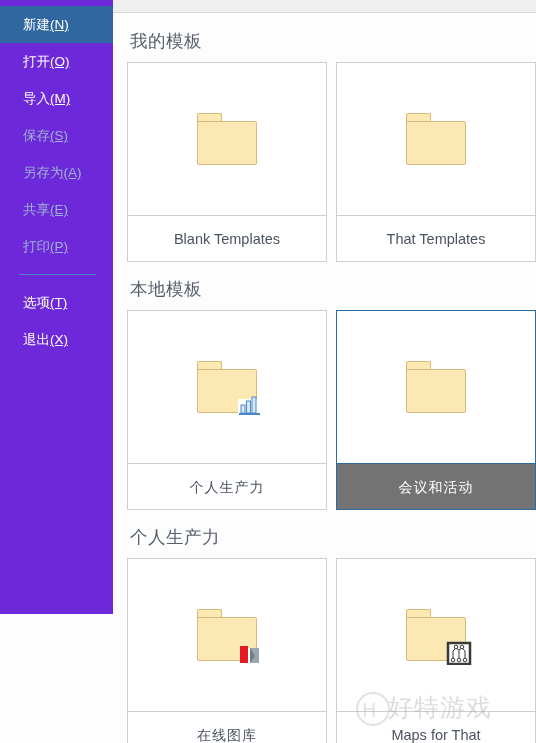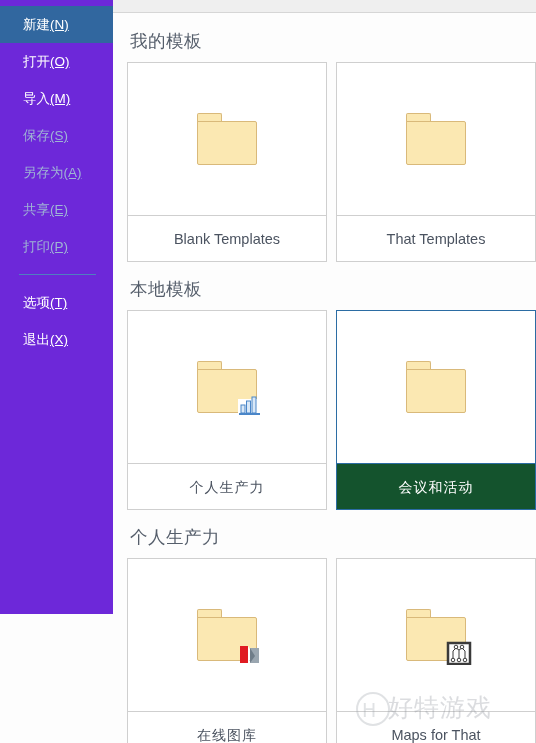--- a/index.html
+++ b/index.html
@@ -126,21 +126,21 @@
     text-align: center;
     font-size: 14.5px;
     color: #4b5360;
     border-top: 1px solid #cfcfcf;
     box-sizing: border-box;
     background: #ffffff;
     white-space: nowrap;
     overflow: hidden;
   }
   .card.selected .card-label {
-    background: #14532d;
+    background: #737373;
     color: #ffffff;
     border-top: 1px solid #2b6ca3;
   }
   .card-label.cjk {
     font-size: 14px;
     letter-spacing: 1px;
   }
 
   
   .folder-icon {

